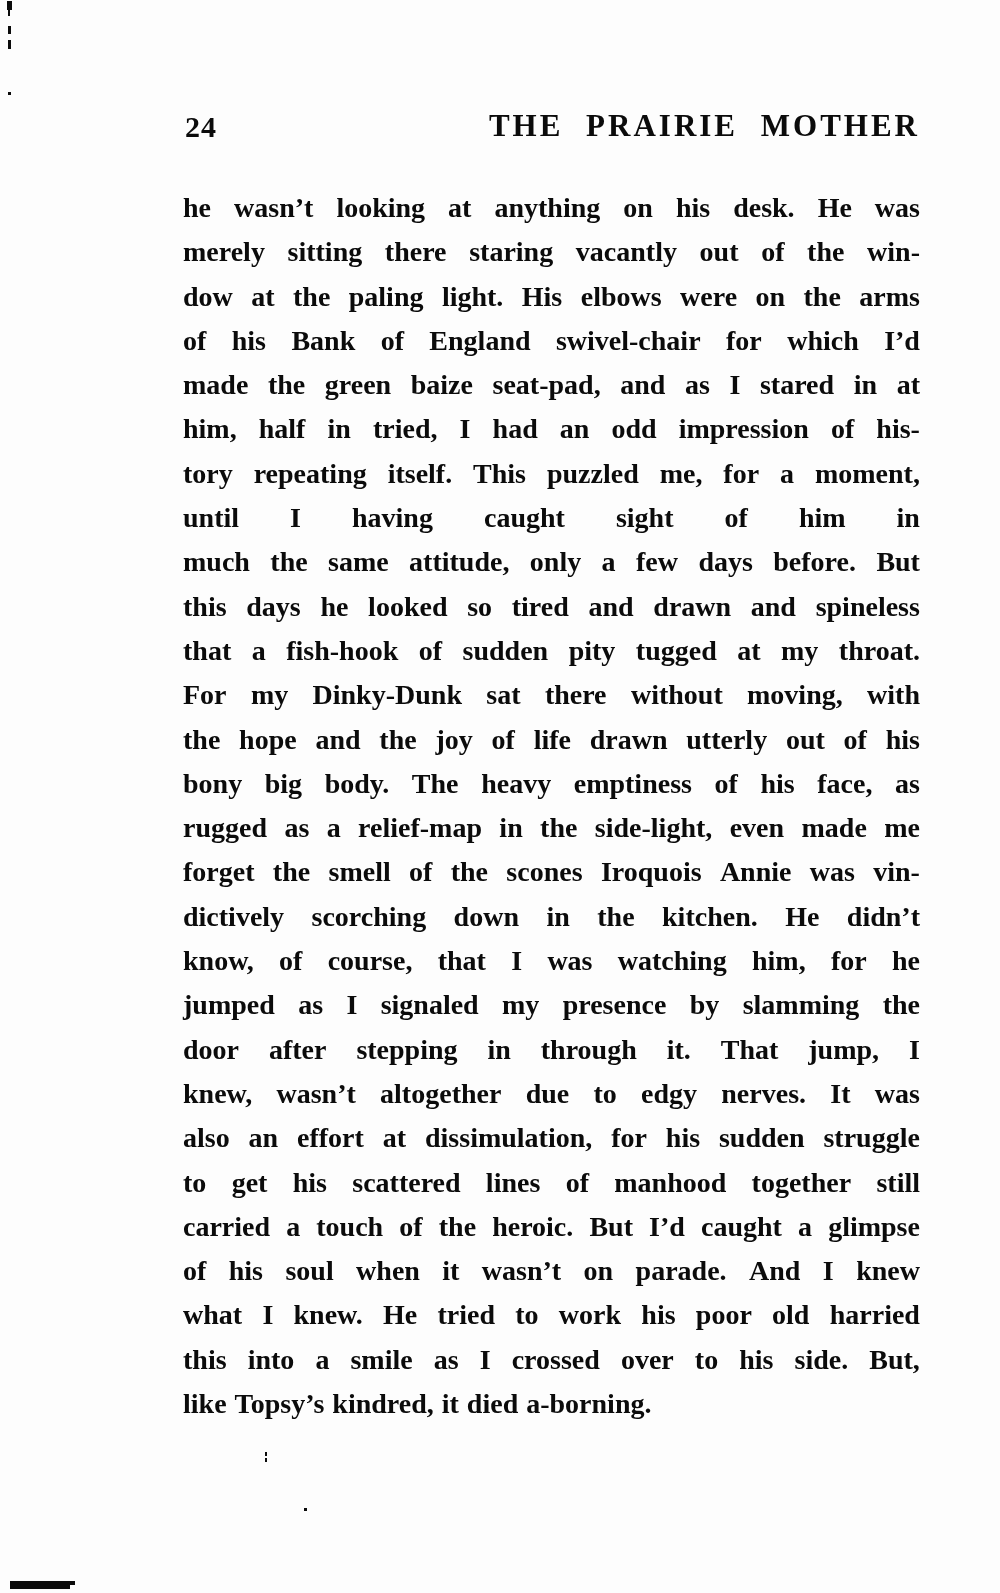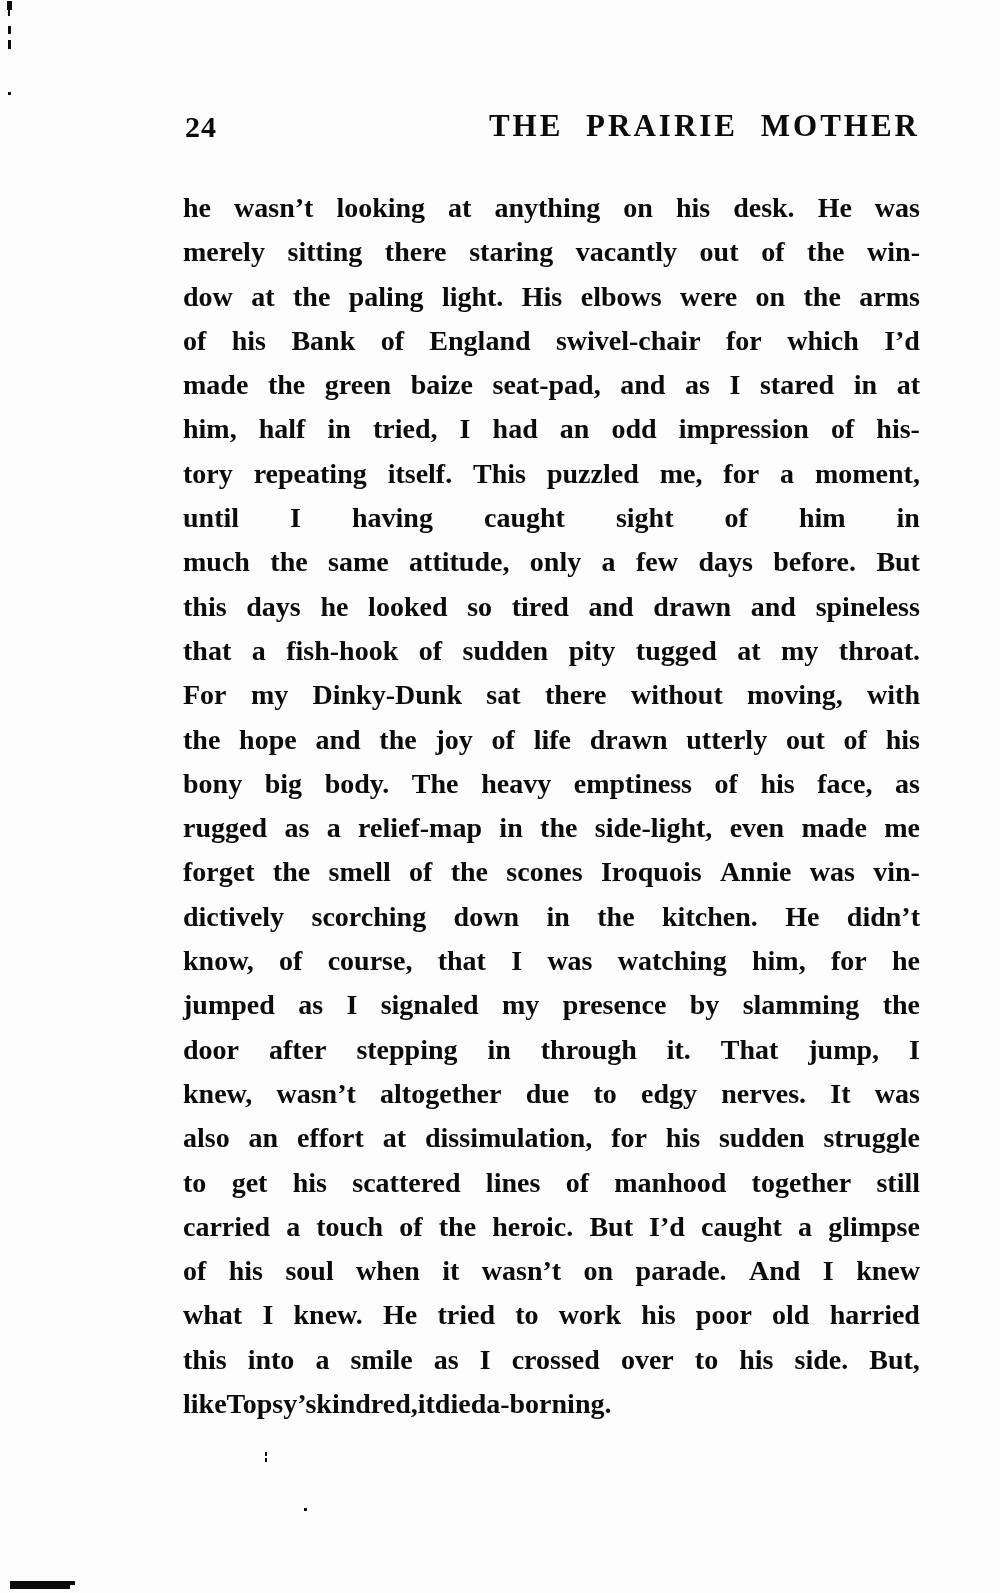--- a/index.html
+++ b/index.html
@@ -54,20 +54,21 @@
     justify-content: space-between;
     align-items: flex-start;
     height: 44.3px;
     line-height: 44.3px;
     font-size: 28px;
     font-weight: 700;
     white-space: nowrap;
   }
   .line:last-child {
     justify-content: flex-start;
+    gap: 8px;
   }
   .artifact {
     position: absolute;
     background: var(--ink, #0b0b0b);
   }
   .a1 { left: 7px;   top: 1px;    width: 5px;  height: 9px; }
   .a1b{ left: 8px;   top: 10px;   width: 2px;  height: 6px; }
   .a2 { left: 8px;   top: 26px;   width: 3px;  height: 8px; }
   .a3 { left: 8px;   top: 40px;   width: 3px;  height: 9px; }
   .a4 { left: 8px;   top: 92px;   width: 3px;  height: 3px; }

